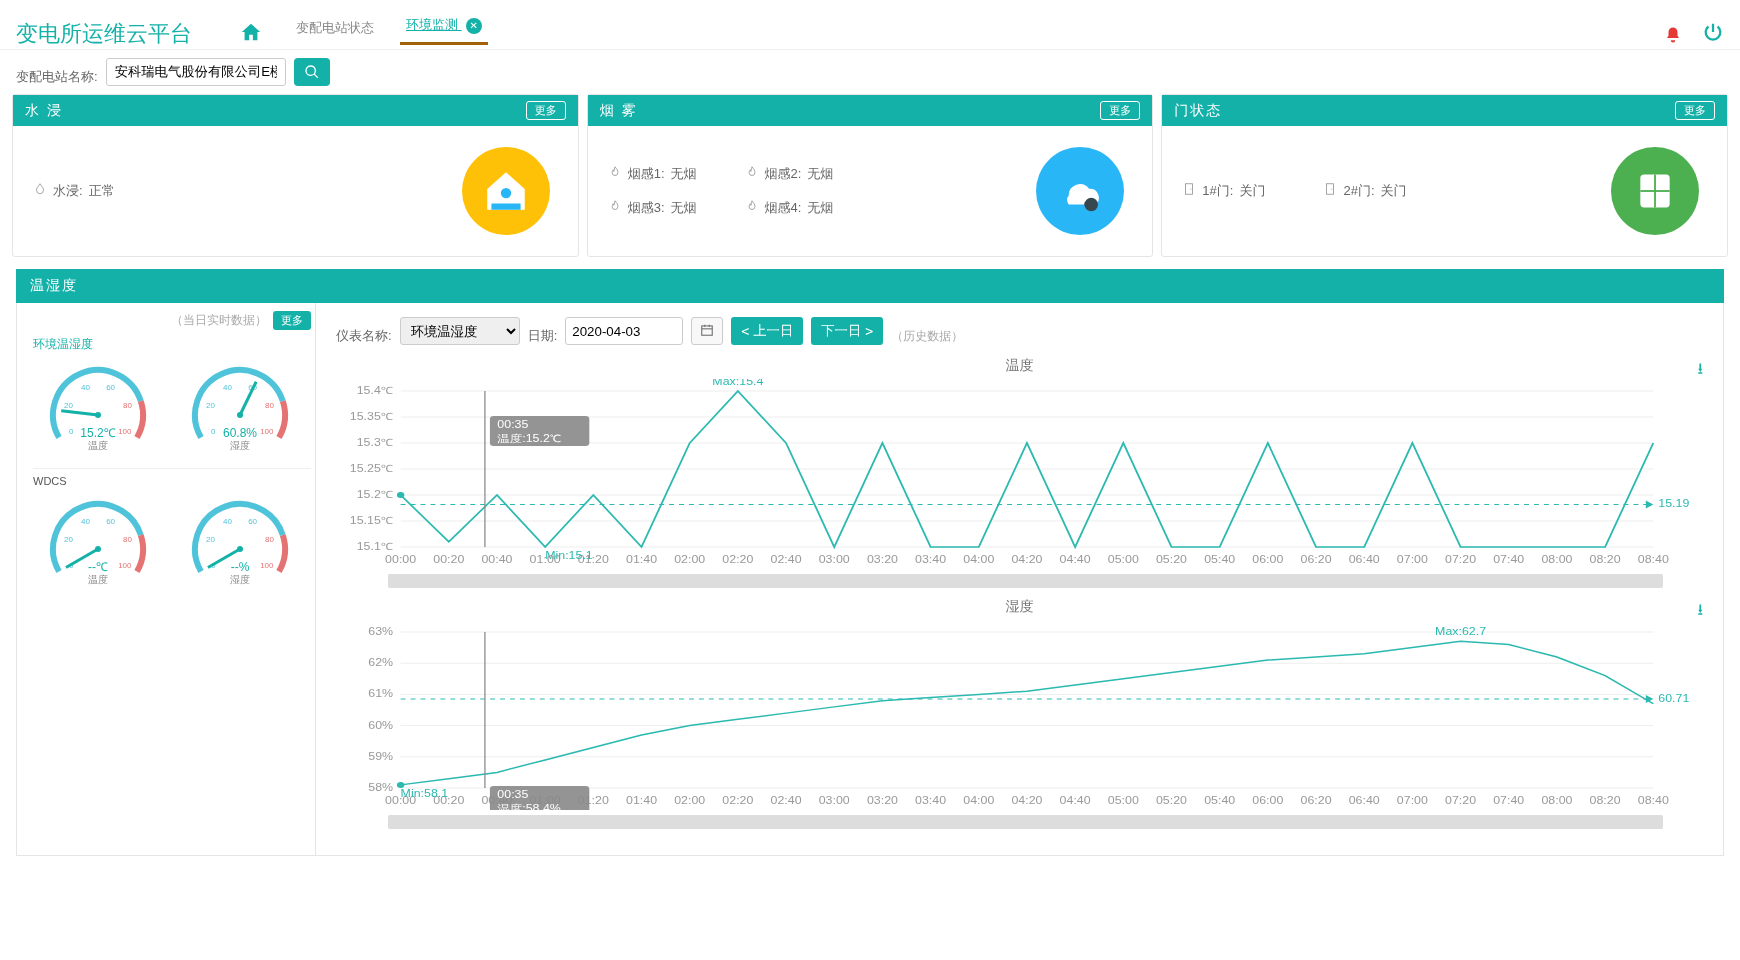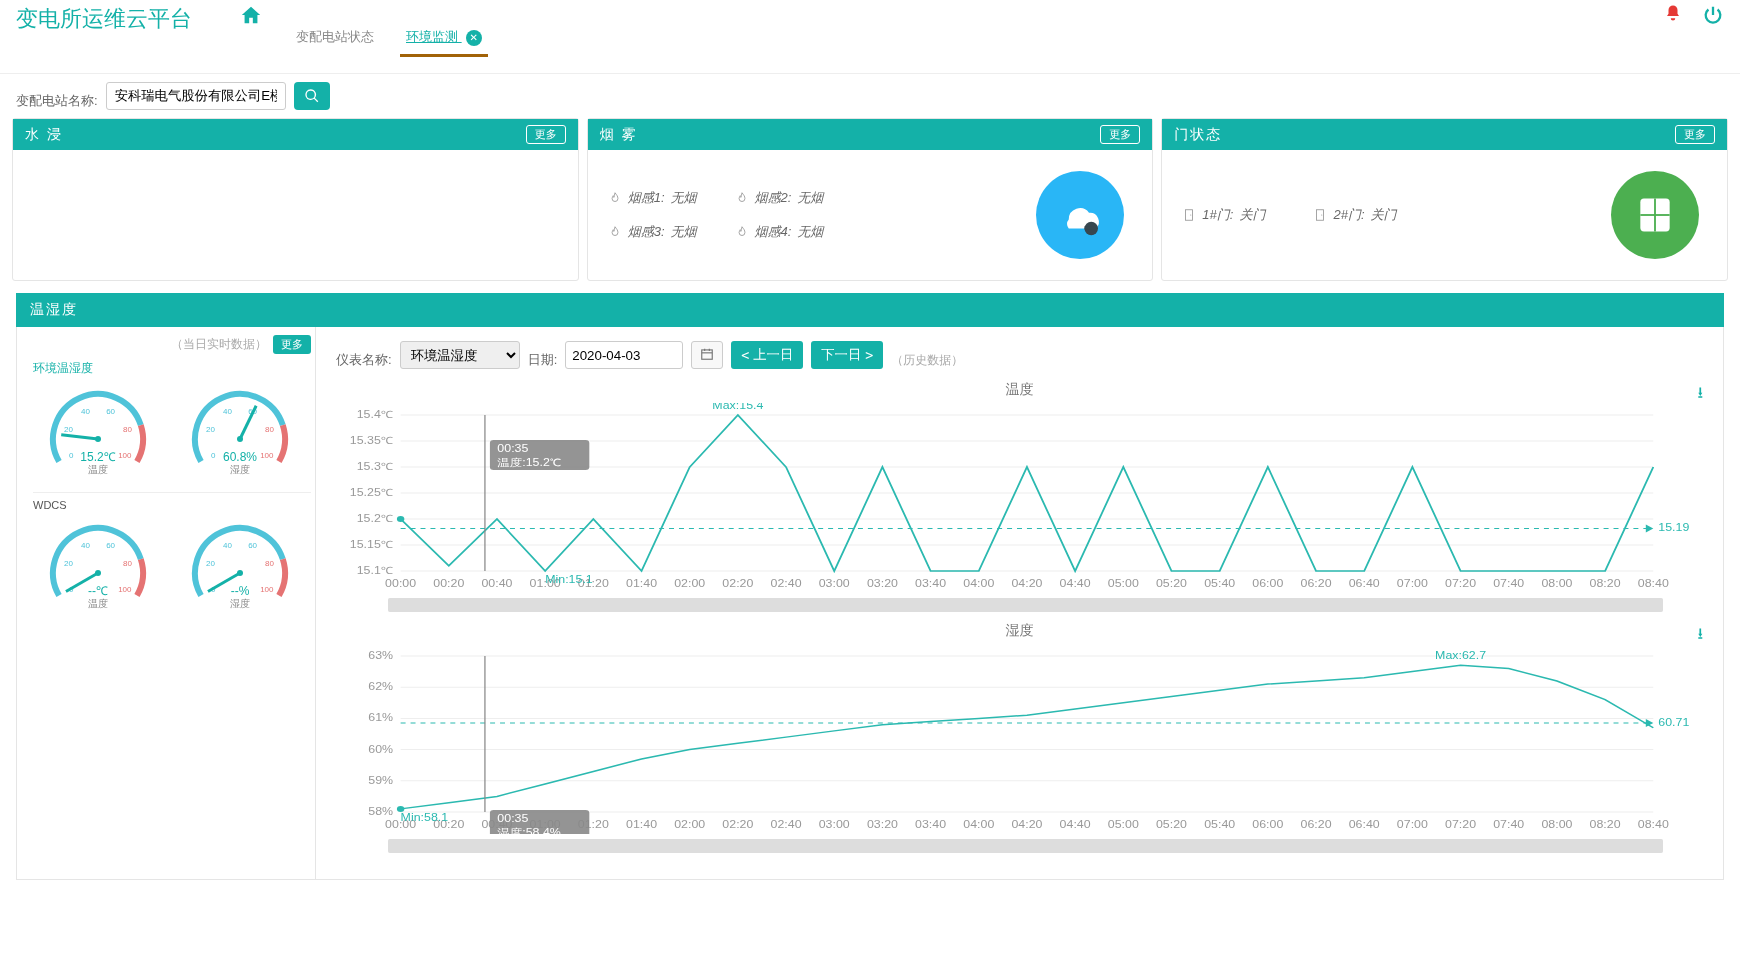--- a/index.html
+++ b/index.html
@@ -1,38 +1,38 @@
 <!DOCTYPE html>
 <html><head>
 <meta charset="utf-8">
 <style>
   * { box-sizing: border-box; }
   body { margin:0; font-family: "Microsoft YaHei", Arial, sans-serif; font-size:13px; color:#555; background:#fff; }
-  .topbar { display:flex; align-items:flex-start; padding:4px 16px 0 16px; border-bottom:1px solid #eee; }
+  .topbar { display:flex; align-items:flex-end; padding:4px 16px 0 16px; border-bottom:1px solid #eee; }
   .app-title { color:#14b1a8; font-size:22px; font-weight:500; margin-right:30px; }
   .home-icon { color:#14b1a8; font-size:22px; margin:0 18px; cursor:pointer; }
-  .tab { color:#888; padding:8px 6px; margin:16px 10px; cursor:pointer; position:relative; }
+  .tab { color:#888; padding:8px 6px; margin:4px 10px; cursor:pointer; position:relative; }
   .tab.active { color:#14b1a8; border-bottom:3px solid #a16207;text-decoration:underline; }
   .tab-close { display:inline-flex; align-items:center; justify-content:center; width:16px; height:16px; border-radius:50%; background:#14b1a8; color:#fff; font-size:10px; margin-left:4px; }
   .topbar-spacer { flex:1; }
   .bell-icon { color:#e53935; font-size:20px; margin-right:20px; cursor:pointer; }
   .power-icon { color:#14b1a8; font-size:22px; cursor:pointer; }
 
   .filter-row { display:flex; align-items:flex-end; padding:8px 16px; gap:8px; }
   .filter-label { color:#666; }
   .filter-input { border:1px solid #ccc; border-radius:3px; padding:4px 8px; width:180px; height:28px; }
   .search-btn { background:#14b1a8; border:none; border-radius:4px; width:36px; height:28px; cursor:pointer; display:flex; align-items:center; justify-content:center; }
   .search-btn svg { fill:#fff; width:16px; height:16px; }
 
   .cards-row { display:flex; gap:8px; padding:0 12px; }
   .card { flex:1; border:1px solid #e5e5e5; border-radius:3px; background:#fff; }
   .card-header { background:#14b1a8; color:#fff; display:flex; align-items:center; justify-content:space-between; padding:6px 12px; font-size:14px; letter-spacing:2px; }
   .more-btn { background:transparent; border:1px solid #fff; color:#fff; font-size:11px; padding:1px 8px; border-radius:3px; cursor:pointer; }
   .card-body { padding:18px 20px; display:flex; align-items:center; min-height:130px; position:relative; }
-  .status-item { display:flex; align-items:center; gap:6px; color:#666; margin:6px 8px 6px 0;font-style:italic; }
+  .status-item { display:flex; align-items:flex-start; gap:6px; color:#666; margin:6px 18px 6px 0; }
   .status-item .lbl { color:#666; }
   .status-grid { display:grid; grid-template-columns:1fr 1fr; gap:4px 30px; }
   .card-icon { position:absolute; right:28px; top:50%; transform:translateY(-50%); width:88px; height:88px; border-radius:50%; display:flex; align-items:center; justify-content:center; }
   .ic-yellow { background:#ffc107; }
   .ic-blue { background:#29b6f6; }
   .ic-green { background:#4caf50; }
 
   .section-header { background:#14b1a8; color:#fff; padding:8px 14px; margin:12px 16px 0 16px; font-size:14px; letter-spacing:2px; }
   .section-body { display:flex; padding:0 16px; gap:0; }
   .left-panel { width:300px; border:1px solid #e5e5e5; border-top:none; padding:8px 4px 20px 10px; }
@@ -110,20 +110,36 @@
       </svg>
   </button>
 </div>
 
 <div class="cards-row">
 
   <div class="card">
     <div class="card-header">
       <span>水 浸</span>
       <button class="more-btn">更多</button>
+    </div>
+    <div class="card-body">
+      <div class="status-item">
+        <svg class="mini-icon" viewBox="0 0 24 24">
+            <path fill="none" stroke="#999" stroke-width="1.5" d="M12 3c4 5 6 8 6 11a6 6 0 1 1-12 0c0-3 2-6 6-11z"></path>
+          </svg>
+        <span class="lbl">水浸:</span>
+        <span>正常</span>
+      </div>
+      <div class="card-icon ic-yellow">
+        <svg width="50" height="50" viewBox="0 0 24 24">
+            <path fill="#fff" d="M3 11l9-8 9 8v10H3z"></path>
+            <rect x="5" y="18" width="14" height="3" fill="#29b6f6"></rect>
+            <circle cx="12" cy="13" r="2.5" fill="#29b6f6"></circle>
+          </svg>
+      </div>
     </div>
   </div>
 
   <div class="card">
     <div class="card-header">
       <span>烟 雾</span>
       <button class="more-btn">更多</button>
     </div>
     <div class="card-body">
       <div class="status-grid">

